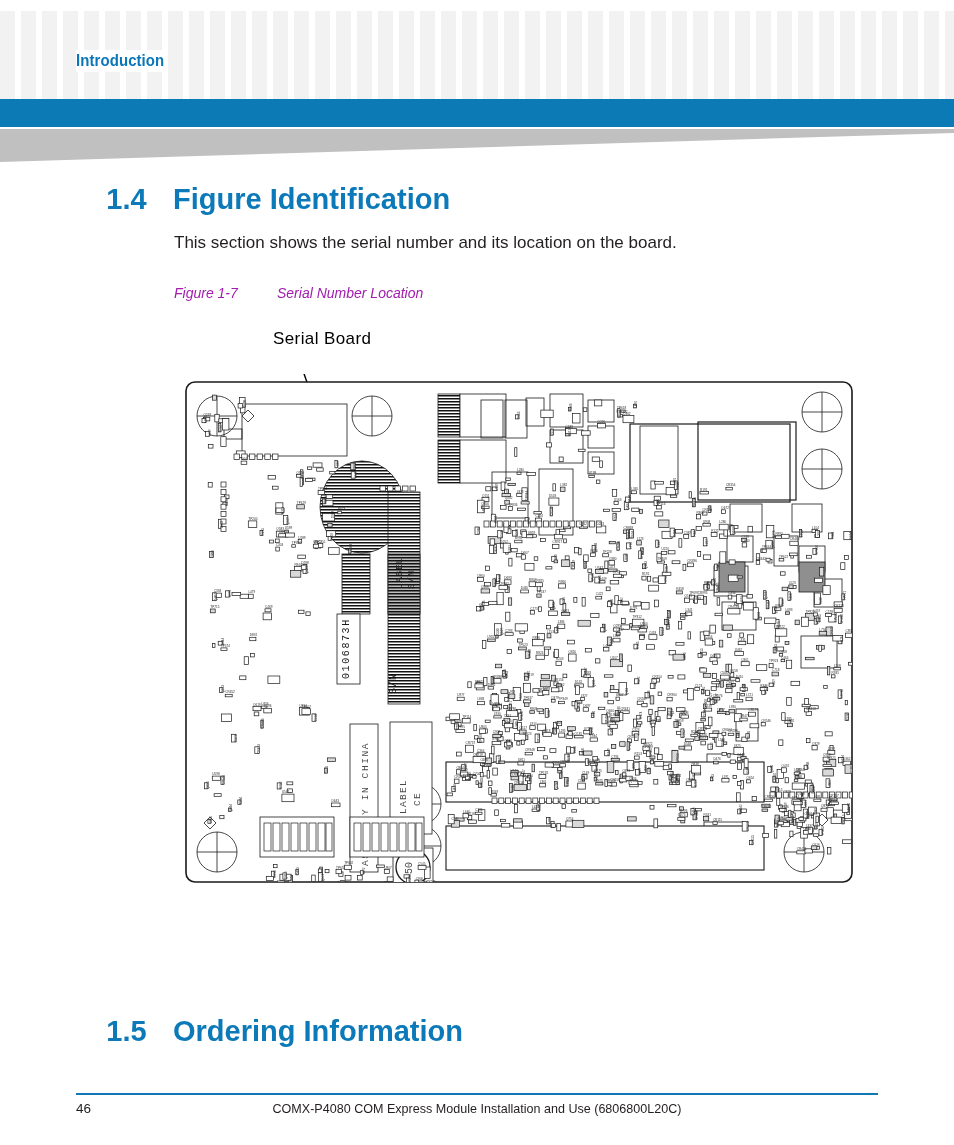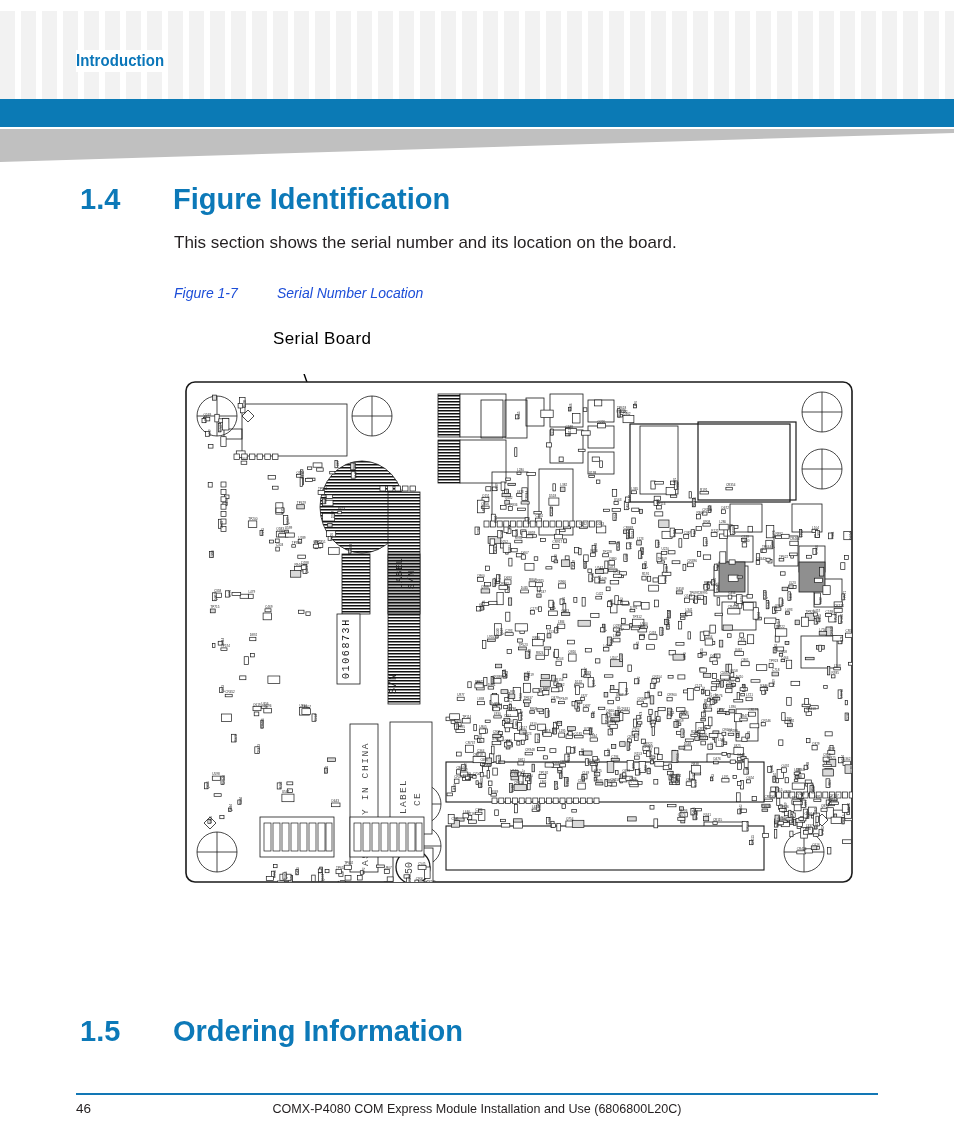--- a/index.html
+++ b/index.html
@@ -53,33 +53,33 @@
 
   
   .section-head{
     position:absolute;
     color:#0c79b8;
     font-weight:bold;
     font-size:29px;
     font-family:"Liberation Sans", sans-serif;
     white-space:nowrap;
   }
-  .section-head .num{display:inline-block;width:93px;}
+  .section-head .num{display:inline-block;width:93px;text-align:center;}
   #head-14{left:80px;top:183px;}
   #head-15{left:80px;top:975px;margin-top:40px;}
 
   #intro-paragraph{
     position:absolute;left:174px;top:233px;width:640px;
     font-size:17px;color:#231f20;line-height:20px;
     font-family:"Liberation Sans", sans-serif;
   }
 
   #figure-caption{
     position:absolute;left:174px;top:285px;
-    font-size:14px;color:#1d4ed8;font-style:italic;
+    font-size:14px;color:#a21caf;font-style:italic;
     white-space:nowrap;
   }
   #figure-caption .fignum{display:inline-block;width:103px;}
 
   
   #figure-area{
     position:absolute;left:174px;top:325px;width:700px;height:565px;
   }
   #serial-callout-label{
     position:absolute;left:99px;top:4px;

